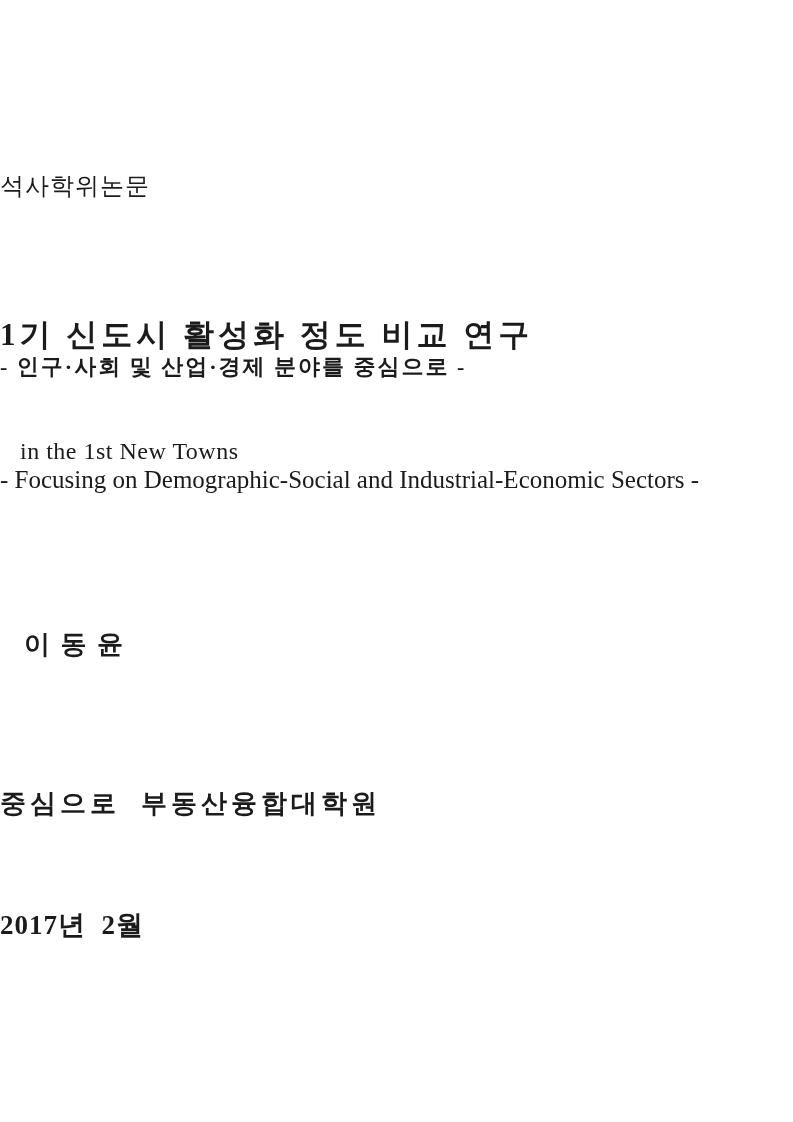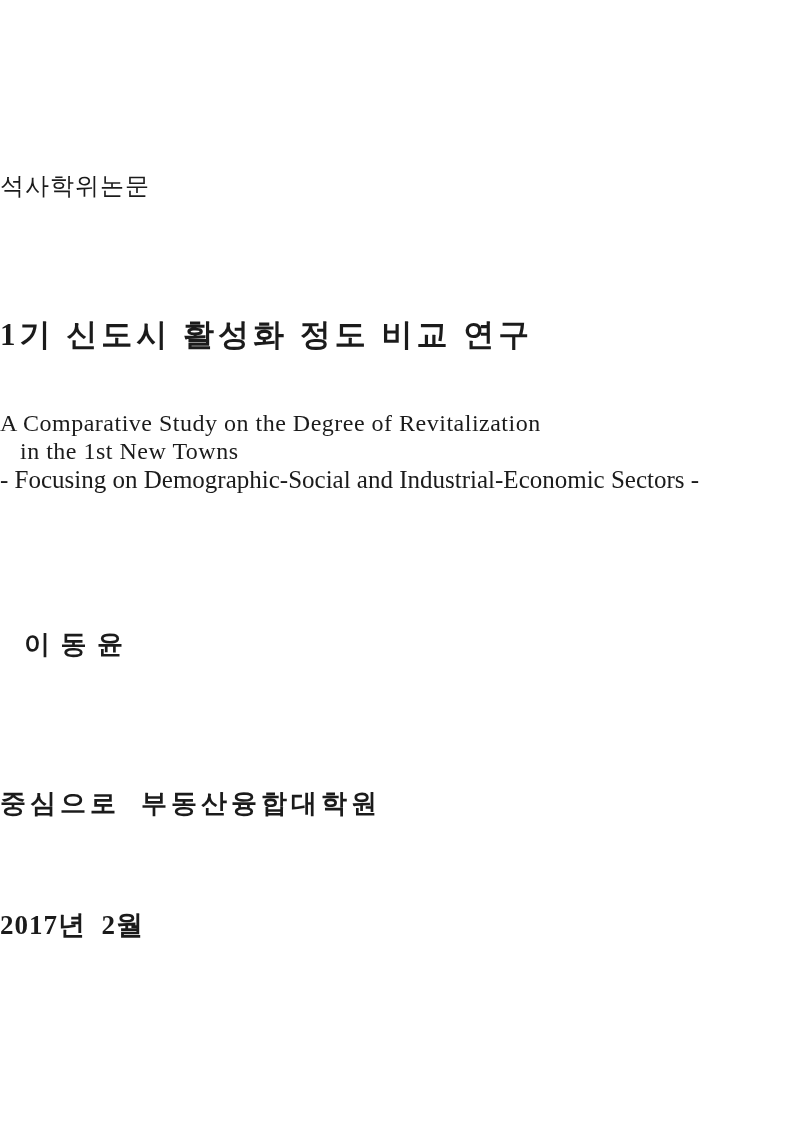--- a/index.html
+++ b/index.html
@@ -82,22 +82,22 @@
 </style>
 </head>
 <body>
 
 <div class="page">
 
   <div class="line doc-type">석사학위논문</div>
 
   <div class="line title-ko">1기 신도시 활성화 정도 비교 연구</div>
 
+  <div class="line subtitle-ko">- 인구·사회 및 산업·경제 분야를 중심으로 -</div>
 
-  <div class="line title-en-1">A Comparative Study on the Degree of Revitalization</div>
 
   <div class="line title-en-2">in the 1st New Towns</div>
 
   <div class="line subtitle-en">- Focusing on Demographic-Social and Industrial-Economic Sectors -</div>
 
   <div class="line author">이 동 윤</div>
 
   <div class="line institution">중심으로  부동산융합대학원</div>
 
   <div class="line issue-date">2017년  2월</div>

